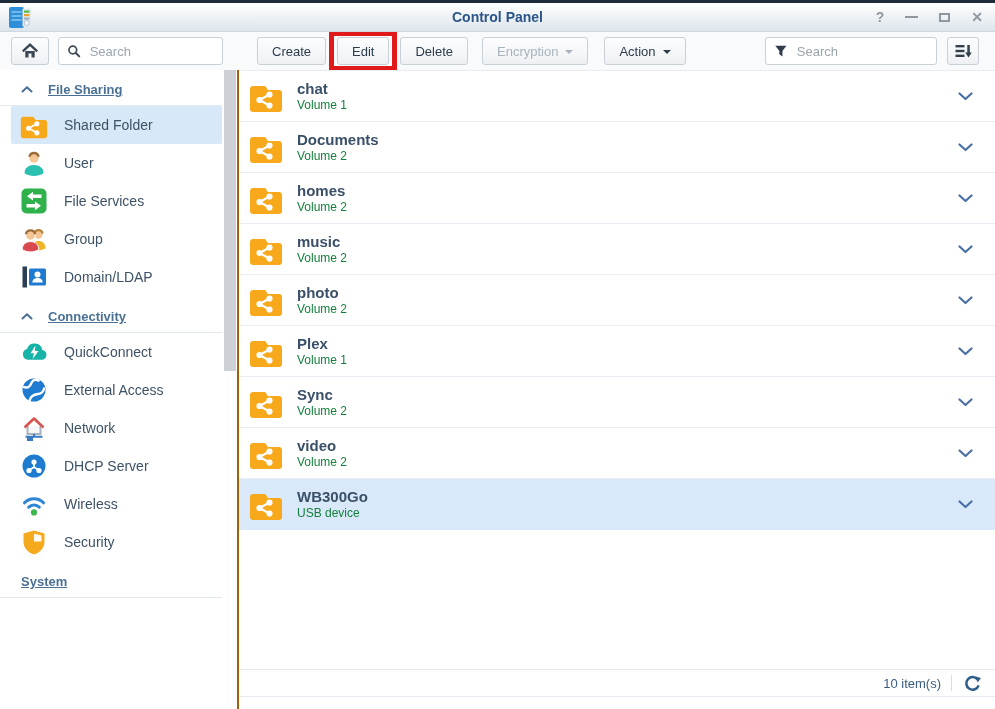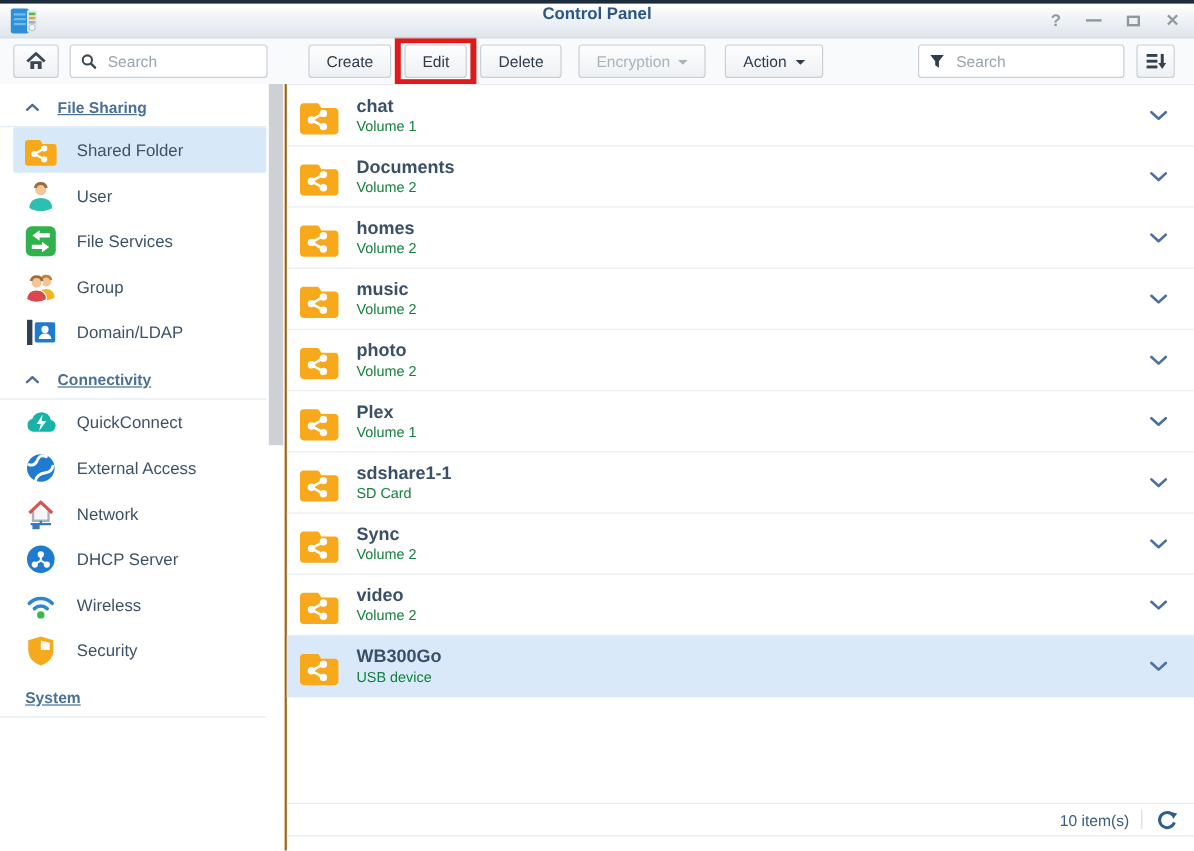--- a/index.html
+++ b/index.html
@@ -9,21 +9,21 @@
     font-family:"Liberation Sans", sans-serif;
   }
   .app { width:995px; height:709px; display:flex; flex-direction:column; }
 
   
   .titlebar {
     height:32px; flex:none; position:relative;
     border-top:3px solid #1d2c3c;
     background:linear-gradient(#ffffff, #dde5ec);
     border-bottom:1px solid #cfd8e0;
-    display:flex; justify-content:center;
+    display:flex; align-items:center; justify-content:center;
   }
   .app-icon { position:absolute; left:8px; top:2px; }
   .win-title { font-size:14px; font-weight:bold; color:#2b5588; }
   .win-controls { position:absolute; right:12px; top:0; height:28px; display:flex; align-items:center; gap:21px; }
   .wc { color:#8f97a0; font-weight:bold; font-size:14px; line-height:1; cursor:default; display:inline-flex; align-items:center; justify-content:center; }
   .min-bar { display:inline-block; width:13px; height:2.5px; background:#8f97a0; }
   .max-box { display:inline-block; width:11px; height:9px; border:2px solid #8f97a0; }
 
   
   .toolbar { height:38px; flex:none; display:flex; align-items:center; background:#f9fafb; }
@@ -450,42 +450,20 @@
               <div class="row-title">Plex</div>
               <div class="row-sub">Volume 1</div>
             </span>
           <span class="row-chevron">
               <svg width="15" height="9" viewBox="0 0 15 9">
                 <path d="M1.5 1.5 L7.5 7 L13.5 1.5" fill="none" stroke="#4a6fa5" stroke-width="2.2" stroke-linecap="round" stroke-linejoin="round"></path>
               </svg>
             </span>
         </div>
 
-        <div class="row">
-          <span class="row-icon">
-              <svg width="34" height="36" viewBox="0 0 34 36">
-                <path d="M4 8 h11 c1 0 1.7.5 2.1 1.2 L18.8 12 H30 c1.7 0 3 1.2 3 2.9 V31 c0 1.7-1.3 3-3 3 H4 c-1.7 0-3-1.3-3-3 V11 c0-1.7 1.3-3 3-3 Z" fill="#f7a81b"></path>
-                <g stroke="#fff" stroke-width="2.2">
-                  <path d="M10.5 22 L20.5 16.5 M10.5 22 L20.5 27.5"></path>
-                </g>
-                <circle cx="10.5" cy="22" r="3.1" fill="#fff"></circle>
-                <circle cx="20.5" cy="16.5" r="3.1" fill="#fff"></circle>
-                <circle cx="20.5" cy="27.5" r="3.1" fill="#fff"></circle>
-              </svg>
-            </span>
-          <span class="row-text">
-              <div class="row-title">sdshare1-1</div>
-              <div class="row-sub">SD Card</div>
-            </span>
-          <span class="row-chevron">
-              <svg width="15" height="9" viewBox="0 0 15 9">
-                <path d="M1.5 1.5 L7.5 7 L13.5 1.5" fill="none" stroke="#4a6fa5" stroke-width="2.2" stroke-linecap="round" stroke-linejoin="round"></path>
-              </svg>
-            </span>
-        </div>
 
         <div class="row">
           <span class="row-icon">
               <svg width="34" height="36" viewBox="0 0 34 36">
                 <path d="M4 8 h11 c1 0 1.7.5 2.1 1.2 L18.8 12 H30 c1.7 0 3 1.2 3 2.9 V31 c0 1.7-1.3 3-3 3 H4 c-1.7 0-3-1.3-3-3 V11 c0-1.7 1.3-3 3-3 Z" fill="#f7a81b"></path>
                 <g stroke="#fff" stroke-width="2.2">
                   <path d="M10.5 22 L20.5 16.5 M10.5 22 L20.5 27.5"></path>
                 </g>
                 <circle cx="10.5" cy="22" r="3.1" fill="#fff"></circle>
                 <circle cx="20.5" cy="16.5" r="3.1" fill="#fff"></circle>

